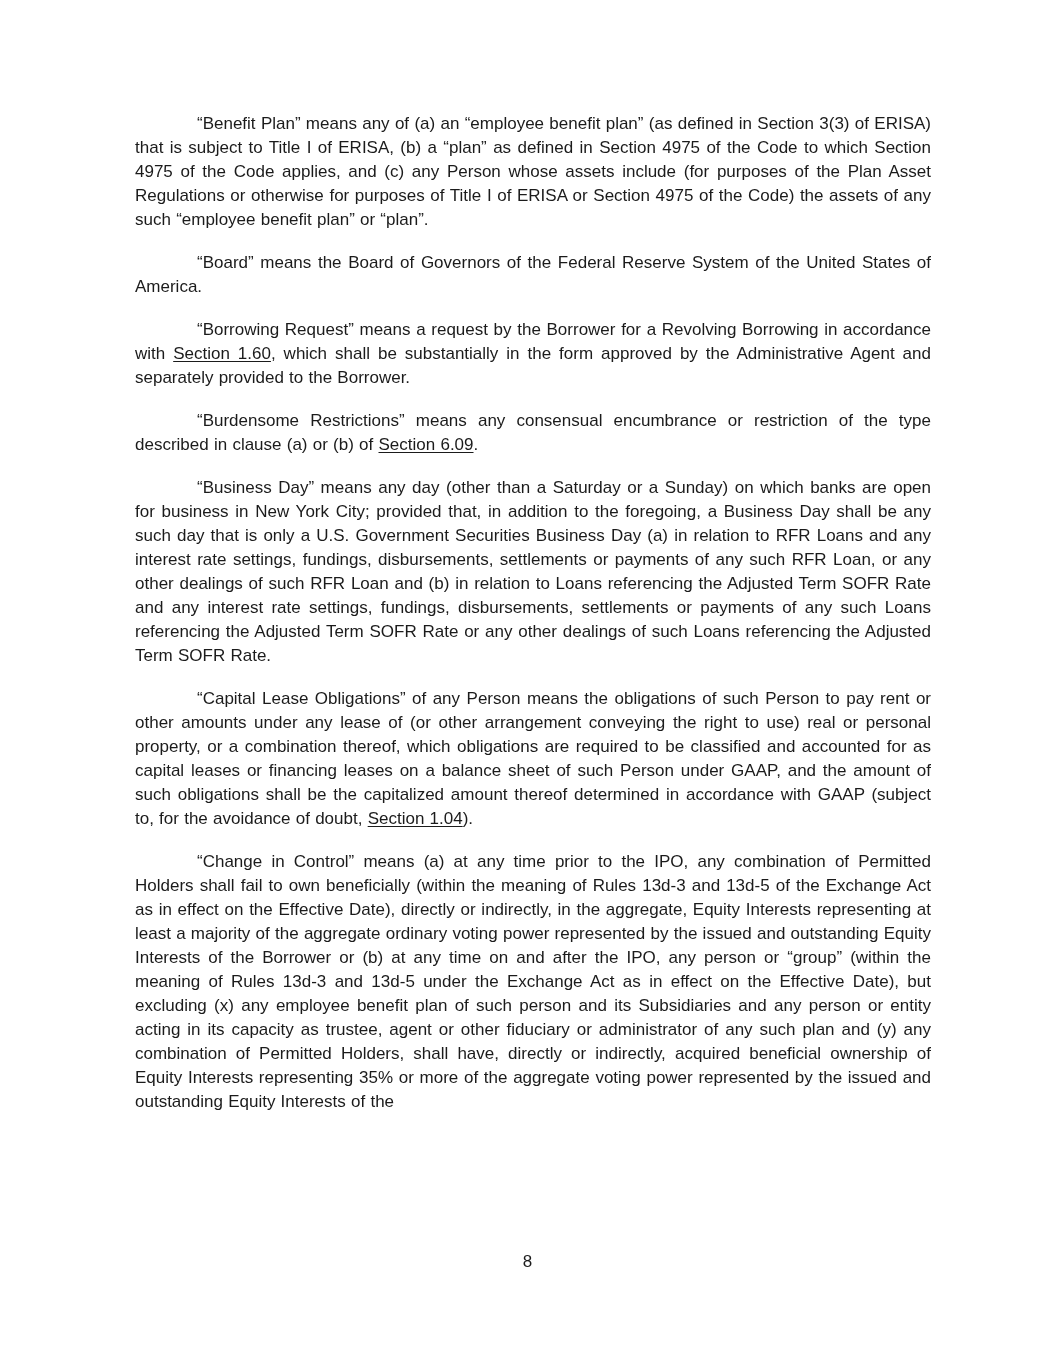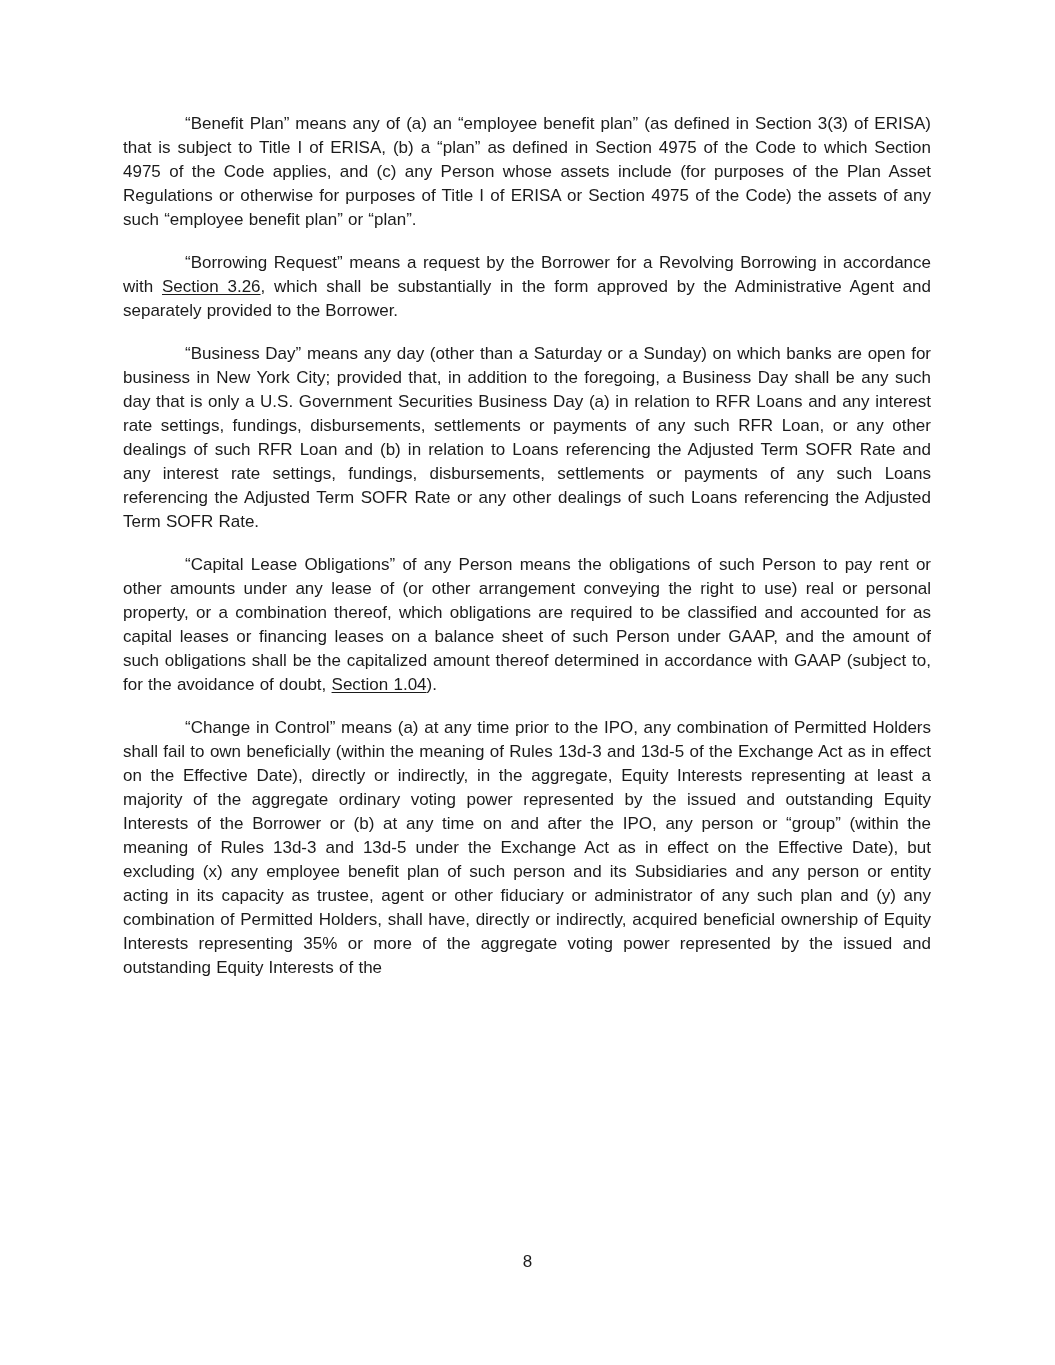--- a/index.html
+++ b/index.html
@@ -14,21 +14,21 @@
     box-sizing: border-box;
     background: #ffffff;
     color: #1b1b1b;
     font-family: "Liberation Sans", sans-serif;
     font-size: 17px;
     line-height: 24px;
     padding: 112px 124px 0 123px;
     overflow: hidden;
   }
   .doc-body p.para {
-    margin: 0 0 19px 0;
+    margin: 0 0 19px 12px;
     text-align: justify;
     text-indent: 62px;
     word-spacing: 0.5px;
   }
   .doc-body p.para span {
     white-space: pre-wrap;
   }
   .u {
     text-decoration: underline;
     text-underline-offset: 2px;
@@ -42,19 +42,21 @@
     font-size: 17px;
     color: #1b1b1b;
   }
 </style>
 </head>
 <body>
 
 <div class="page">
   <div class="doc-body" id="doc-body">
       <p class="para"><span>“Benefit Plan” means any of (a) an “employee benefit plan” (as defined in Section 3(3) of ERISA) that is subject to Title I of ERISA, (b) a “plan” as defined in Section 4975 of the Code to which Section 4975 of the Code applies, and (c) any Person whose assets include (for purposes of the Plan Asset Regulations or otherwise for purposes of Title I of ERISA or Section 4975 of the Code) the assets of any such “employee benefit plan” or “plan”.</span></p>
-      <p class="para"><span>“Borrowing Request” means a request by the Borrower for a Revolving Borrowing in accordance with </span><span class="u">Section 3.26</span><span>, which shall be substantially in the form approved by the Administrative Agent and separately provided to the Borrower.</span></p>
+      <p class="para"><span>“Board” means the Board of Governors of the Federal Reserve System of the United States of America.</span></p>
+      <p class="para"><span>“Borrowing Request” means a request by the Borrower for a Revolving Borrowing in accordance with </span><span class="u">Section 1.60</span><span>, which shall be substantially in the form approved by the Administrative Agent and separately provided to the Borrower.</span></p>
+      <p class="para"><span>“Burdensome Restrictions” means any consensual encumbrance or restriction of the type described in clause (a) or (b) of </span><span class="u">Section 6.09</span><span>.</span></p>
       <p class="para"><span>“Business Day” means any day (other than a Saturday or a Sunday) on which banks are open for business in New York City; provided that, in addition to the foregoing, a Business Day shall be any such day that is only a U.S. Government Securities Business Day (a) in relation to RFR Loans and any interest rate settings, fundings, disbursements, settlements or payments of any such RFR Loan, or any other dealings of such RFR Loan and (b) in relation to Loans referencing the Adjusted Term SOFR Rate and any interest rate settings, fundings, disbursements, settlements or payments of any such Loans referencing the Adjusted Term SOFR Rate or any other dealings of such Loans referencing the Adjusted Term SOFR Rate.</span></p>
       <p class="para"><span>“Capital Lease Obligations” of any Person means the obligations of such Person to pay rent or other amounts under any lease of (or other arrangement conveying the right to use) real or personal property, or a combination thereof, which obligations are required to be classified and accounted for as capital leases or financing leases on a balance sheet of such Person under GAAP, and the amount of such obligations shall be the capitalized amount thereof determined in accordance with GAAP (subject to, for the avoidance of doubt, </span><span class="u">Section 1.04</span><span>).</span></p>
       <p class="para"><span>“Change in Control” means (a) at any time prior to the IPO, any combination of Permitted Holders shall fail to own beneficially (within the meaning of Rules 13d-3 and 13d-5 of the Exchange Act as in effect on the Effective Date), directly or indirectly, in the aggregate, Equity Interests representing at least a majority of the aggregate ordinary voting power represented by the issued and outstanding Equity Interests of the Borrower or (b) at any time on and after the IPO, any person or “group” (within the meaning of Rules 13d-3 and 13d-5 under the Exchange Act as in effect on the Effective Date), but excluding (x) any employee benefit plan of such person and its Subsidiaries and any person or entity acting in its capacity as trustee, agent or other fiduciary or administrator of any such plan and (y) any combination of Permitted Holders, shall have, directly or indirectly, acquired beneficial ownership of Equity Interests representing 35% or more of the aggregate voting power represented by the issued and outstanding Equity Interests of the</span></p>
     </div>
   <div class="page-number">8</div>
 </div>
 
 </body></html>

